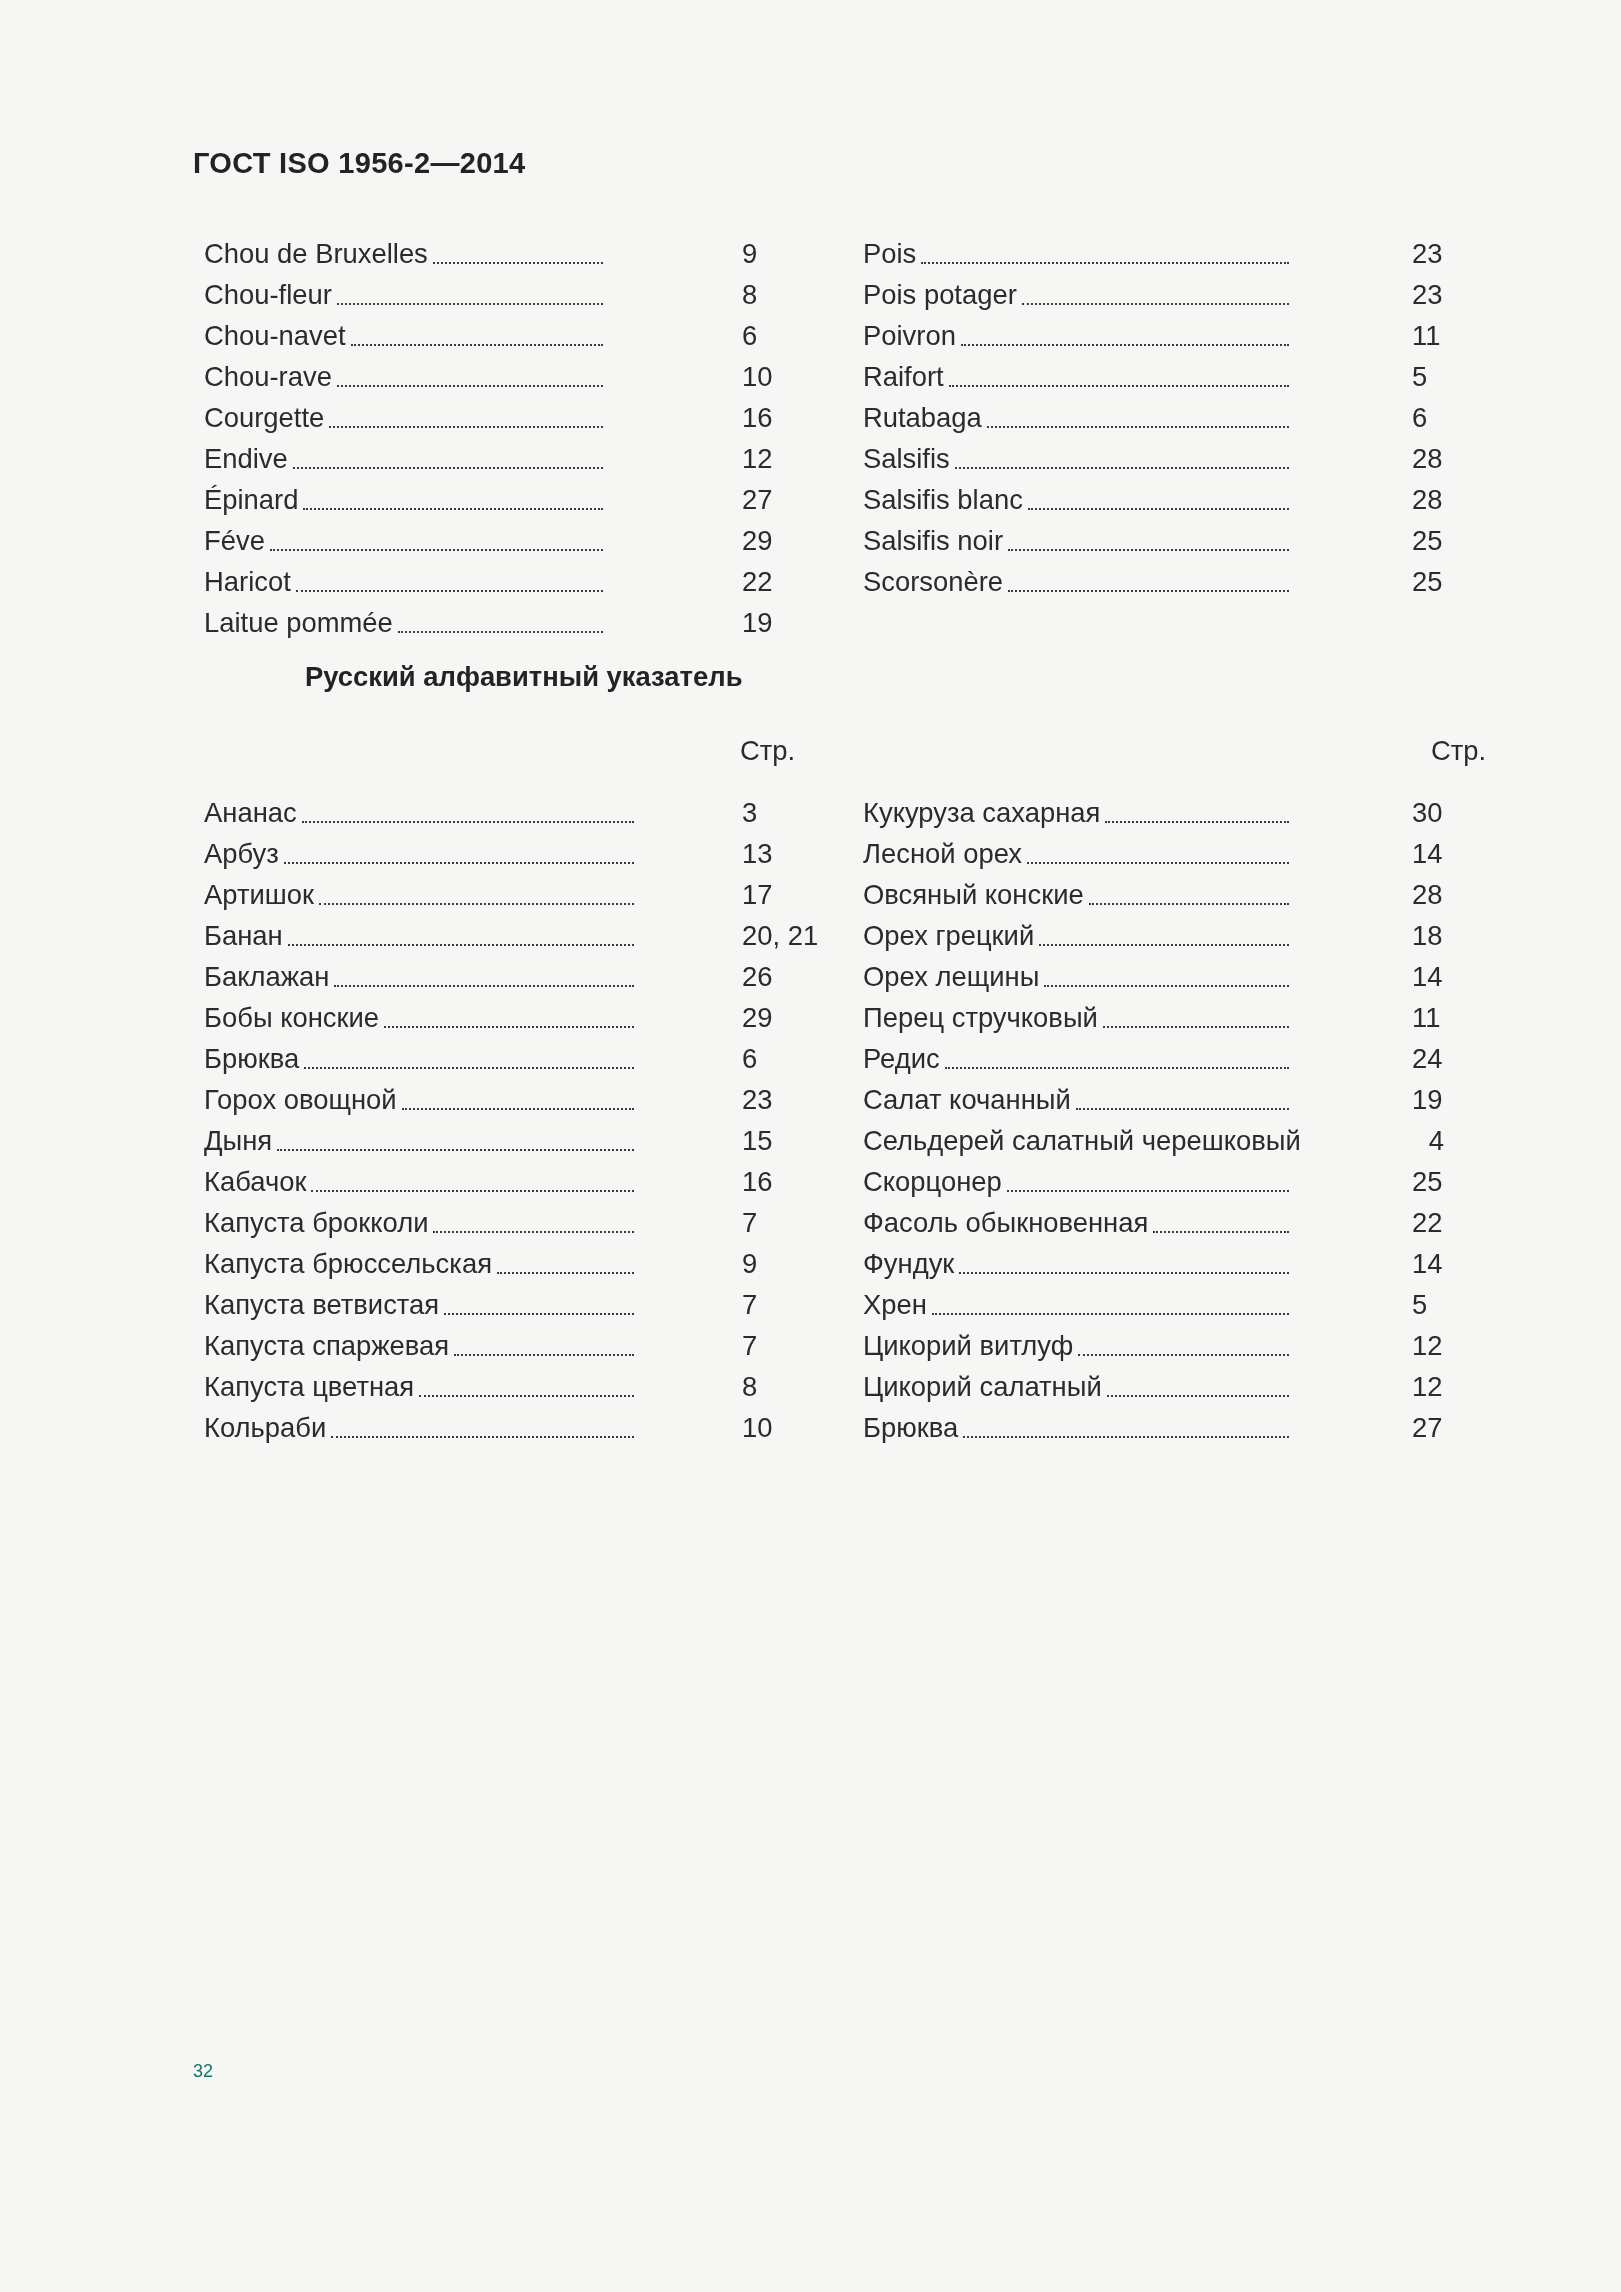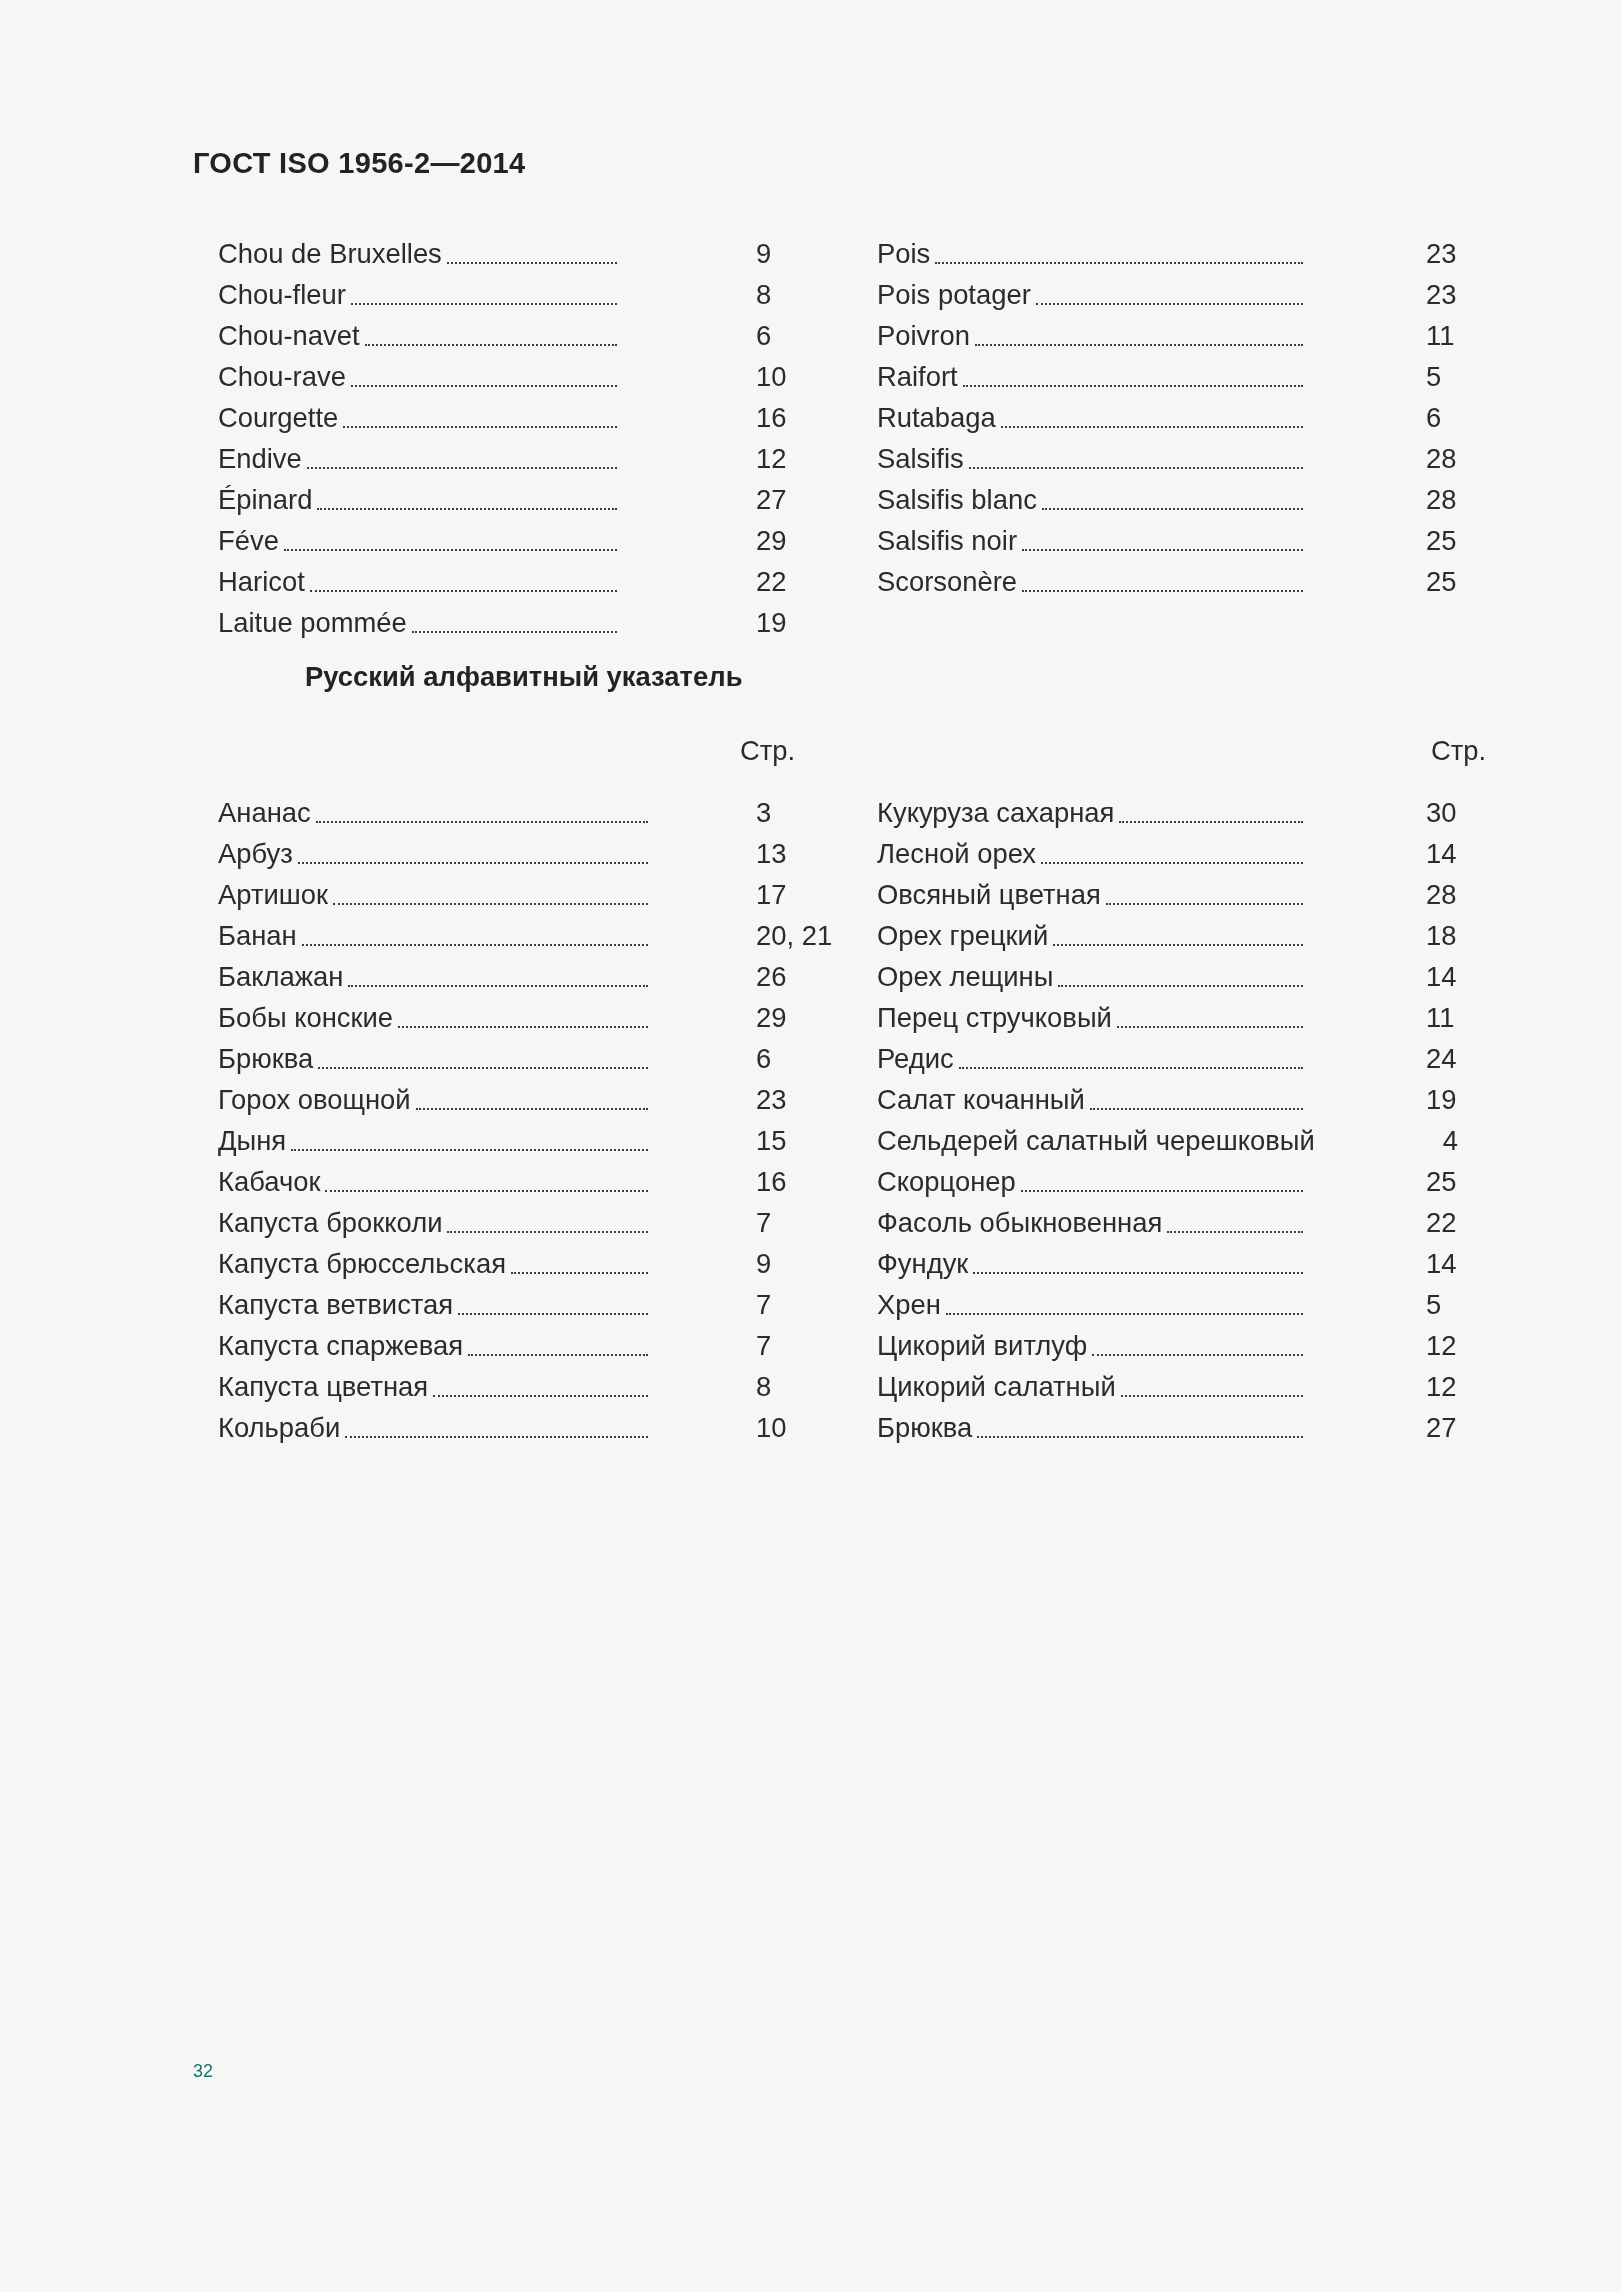--- a/index.html
+++ b/index.html
@@ -22,21 +22,21 @@
     color: #232323;
     letter-spacing: 0.3px;
     white-space: nowrap;
   }
   .index {
     position: absolute;
     left: 204px;
     display: flex;
   }
   .index .col { display: flex; flex-direction: column; }
-  .col-left  { width: 603px; margin-right: 56px; margin-left: 14px; }
+  .col-left  { width: 603px; margin-right: 56px; }
   .col-right { width: 632px; }
   .row {
     display: flex;
     align-items: baseline;
     height: 41px;
     line-height: 41px;
     font-size: 27.4px;
     white-space: nowrap;
   }
   .term { flex: 0 0 auto; }
@@ -315,21 +315,21 @@
     <span class="lead-gap"></span>
     <span class="pnum">30</span>
   </div>
         <div class="row">
     <span class="term">Лесной орех</span>
     <span class="leader"></span>
     <span class="lead-gap"></span>
     <span class="pnum">14</span>
   </div>
         <div class="row">
-    <span class="term">Овсяный цветная</span>
+    <span class="term">Овсяный конские</span>
     <span class="leader"></span>
     <span class="lead-gap"></span>
     <span class="pnum">28</span>
   </div>
         <div class="row">
     <span class="term">Орех грецкий</span>
     <span class="leader"></span>
     <span class="lead-gap"></span>
     <span class="pnum">18</span>
   </div>

